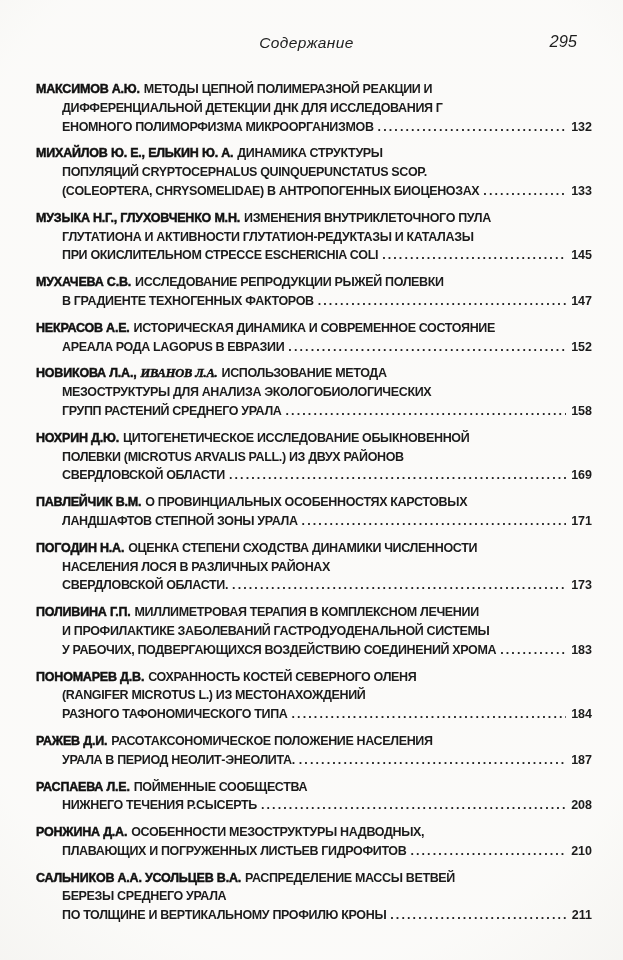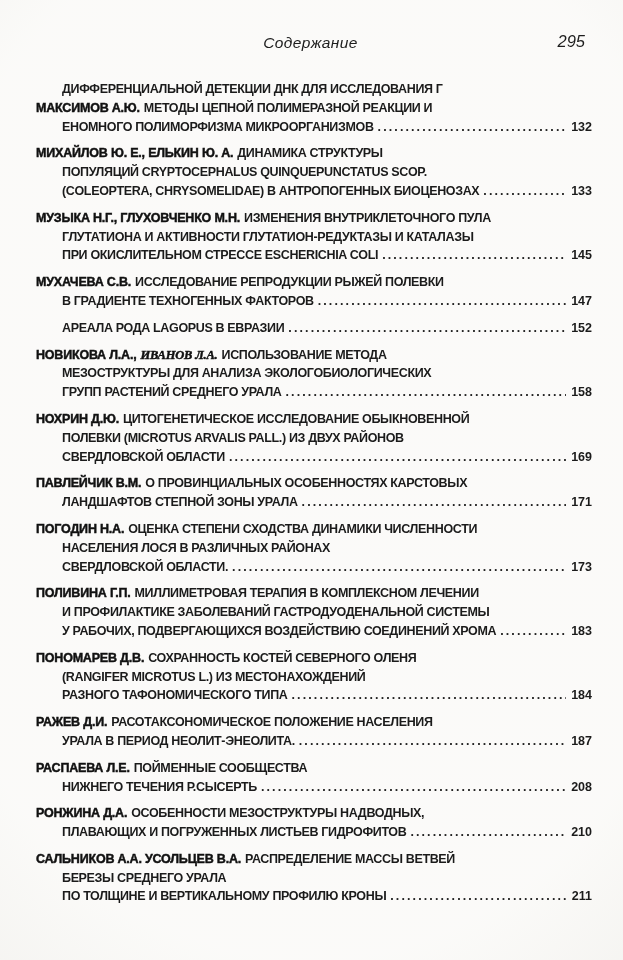--- a/index.html
+++ b/index.html
@@ -9,21 +9,21 @@
     color:#191919;
     background:#f6f5f1;
   }
   .page{
     position:relative;width:623px;height:960px;overflow:hidden;
     background:
       radial-gradient(ellipse 120% 100% at 50% 45%, rgba(255,255,255,0.55) 55%, rgba(210,208,200,0.35) 100%),
       #f6f5f1;
   }
   .header{
-    position:absolute;top:34px;left:36px;right:38px;height:22px;
+    position:absolute;top:34px;left:36px;right:46px;height:22px;
   }
   .doc-title{
     position:absolute;left:0;right:0;text-align:center;
     font-style:italic;font-size:15.5px;letter-spacing:0.4px;color:#1d1d1d;
   }
   .page-num{
     position:absolute;right:0;top:-2px;
     font-style:italic;font-size:16.5px;color:#1d1d1d;margin-left:24px;
   }
   .toc{
@@ -54,22 +54,22 @@
 <div class="page">
 
   <div class="header">
     <div class="doc-title">Содержание</div>
     <div class="page-num">295</div>
   </div>
 
   <div class="toc">
 
     <div class="entry">
+      <div class="line"><span class="author">МАКСИМОВ А.Ю.</span><span>МЕТОДЫ ЦЕПНОЙ ПОЛИМЕРАЗНОЙ РЕАКЦИИ И</span></div>
       <div class="line cont">ДИФФЕРЕНЦИАЛЬНОЙ ДЕТЕКЦИИ ДНК ДЛЯ ИССЛЕДОВАНИЯ Г</div>
-      <div class="line"><span class="author">МАКСИМОВ А.Ю.</span><span>МЕТОДЫ ЦЕПНОЙ ПОЛИМЕРАЗНОЙ РЕАКЦИИ И</span></div>
       <div class="line cont lastline">
           <span>ЕНОМНОГО ПОЛИМОРФИЗМА МИКРООРГАНИЗМОВ</span>
           <span class="dots">....................................................................................................................................................................................</span>
           <span class="pg">132</span>
         </div>
     </div>
 
     <div class="entry">
       <div class="line"><span class="author">МИХАЙЛОВ Ю. Е., ЕЛЬКИН Ю. А.</span><span>ДИНАМИКА СТРУКТУРЫ</span></div>
       <div class="line cont">ПОПУЛЯЦИЙ CRYPTOCEPHALUS QUINQUEPUNCTATUS SCOP.</div>
@@ -93,20 +93,21 @@
     <div class="entry">
       <div class="line"><span class="author">МУХАЧЕВА С.В.</span><span>ИССЛЕДОВАНИЕ РЕПРОДУКЦИИ РЫЖЕЙ ПОЛЕВКИ</span></div>
       <div class="line cont lastline">
           <span>В ГРАДИЕНТЕ ТЕХНОГЕННЫХ ФАКТОРОВ</span>
           <span class="dots">....................................................................................................................................................................................</span>
           <span class="pg">147</span>
         </div>
     </div>
 
     <div class="entry">
+      <div class="line"><span class="author">НЕКРАСОВ А.Е.</span><span>ИСТОРИЧЕСКАЯ ДИНАМИКА И СОВРЕМЕННОЕ СОСТОЯНИЕ</span></div>
       <div class="line cont lastline">
           <span>АРЕАЛА РОДА LAGOPUS В ЕВРАЗИИ</span>
           <span class="dots">....................................................................................................................................................................................</span>
           <span class="pg">152</span>
         </div>
     </div>
 
     <div class="entry">
       <div class="line"><span class="author">НОВИКОВА Л.А.,</span><span class="author ital">ИВАНОВ Л.А.</span><span>ИСПОЛЬЗОВАНИЕ МЕТОДА</span></div>
       <div class="line cont">МЕЗОСТРУКТУРЫ ДЛЯ АНАЛИЗА ЭКОЛОГОБИОЛОГИЧЕСКИХ</div>

